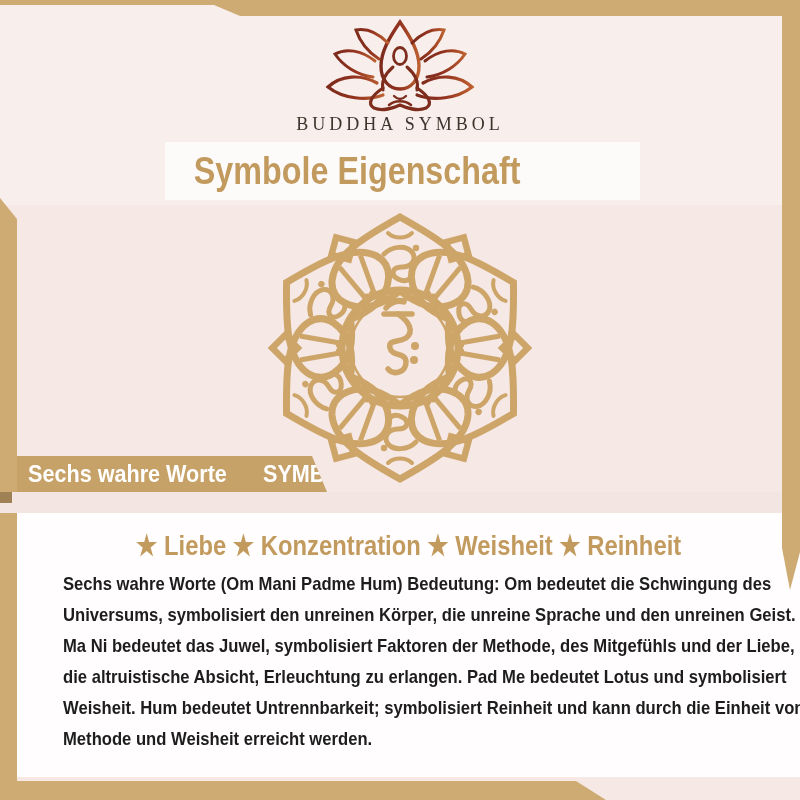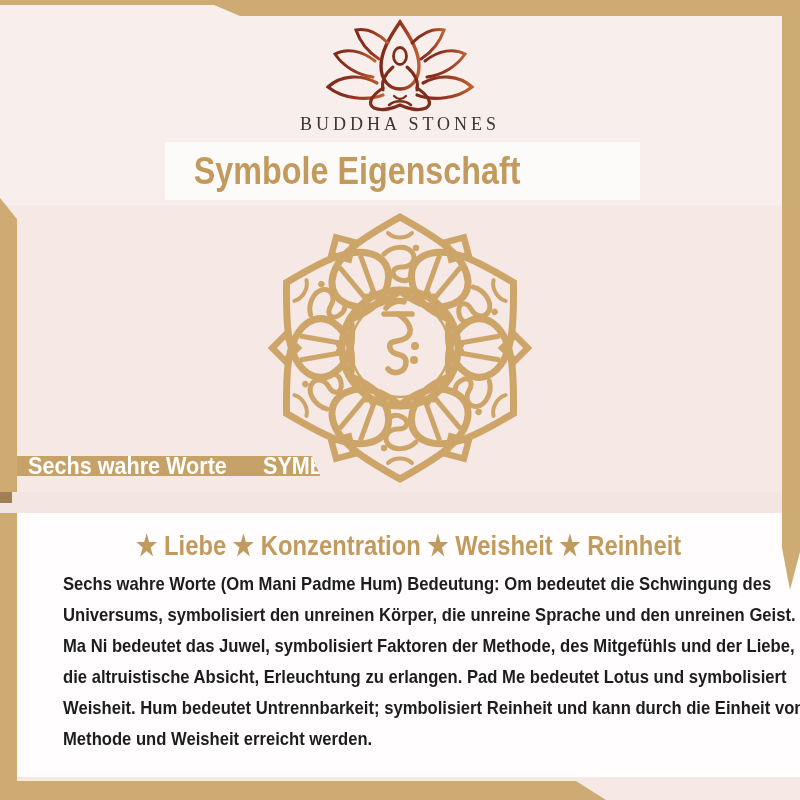--- a/index.html
+++ b/index.html
@@ -38,21 +38,21 @@
     font-family:"Liberation Serif", serif;font-size:18px;letter-spacing:4px;
     color:var(--brand_text);}
 
   
   .title-banner{left:165px;top:142px;width:475px;height:58px;background:var(--banner);
     display:flex;align-items:center;}
   .title-banner .txt{display:inline-block;font-weight:bold;font-size:38px;
     color:var(--gold);transform:scaleX(.85);white-space:nowrap;}
 
   
-  .ribbon{left:17px;top:456px;width:310px;height:20px;background:var(--ribbon);
+  .ribbon{left:17px;top:456px;width:310px;height:36px;background:var(--ribbon);
     clip-path:polygon(0 0,295px 0,310px 36px,0 36px);
     display:flex;align-items:center;padding-left:11px;box-sizing:border-box;}
   .ribbon .txt{display:inline-block;color:#ffffff;font-weight:bold;font-size:24px;
     transform:scaleX(.9);transform-origin:0 50%;white-space:nowrap;}
   .ribbon .tag{margin-left:14px;}
 
   
   .panel{left:17px;top:513px;width:783px;height:264px;background:var(--panel);}
   .keywords{position:absolute;left:0;top:16px;width:100%;text-align:center;
     color:var(--gold);font-weight:bold;font-size:28px;line-height:34px;}
@@ -86,21 +86,21 @@
   </g>
   <g fill="none" stroke="#7e2d1d" stroke-linecap="round">
     <ellipse cx="77" cy="40" rx="6.5" ry="8.5" stroke-width="2.8"></ellipse>
     <path d="M70,51 C62,58 58,66 60,74" stroke-width="3"></path>
     <path d="M84,51 C92,58 96,66 94,74" stroke-width="3"></path>
     <path d="M60,72 C48,80 44,88 51,92 C60,96 70,92 77,89 C84,92 94,96 103,92 C110,88 106,80 94,72" stroke-width="3.2"></path>
     <path d="M66,89 C72,84 82,84 88,89" stroke-width="2.6"></path>
     <path d="M71,80 C75,84 79,84 83,80" stroke-width="2.4"></path>
   </g>
 </svg>
-<div class="abs brand-name">BUDDHA STONES</div>
+<div class="abs brand-name">BUDDHA SYMBOL</div>
 
 <div class="abs title-banner">
   <span class="txt">Symbole Eigenschaft</span>
 </div>
 
 <svg class="abs" style="left:262px;top:210px" width="276" height="276" viewBox="-138 -138 276 276">
   <defs>
     <g id="petal">
       <path d="M0,-131 C32,-113 66,-94 68,-67 C69,-46 46,-37 25,-43 C15,-46 8,-51 0,-57 C-8,-51 -15,-46 -25,-43 C-46,-37 -69,-46 -68,-67 C-66,-94 -32,-113 0,-131 Z" fill="none" stroke="var(--emblem)" stroke-width="7"></path>
       <circle cx="-33" cy="-50" r="4.5" fill="var(--emblem)"></circle>

